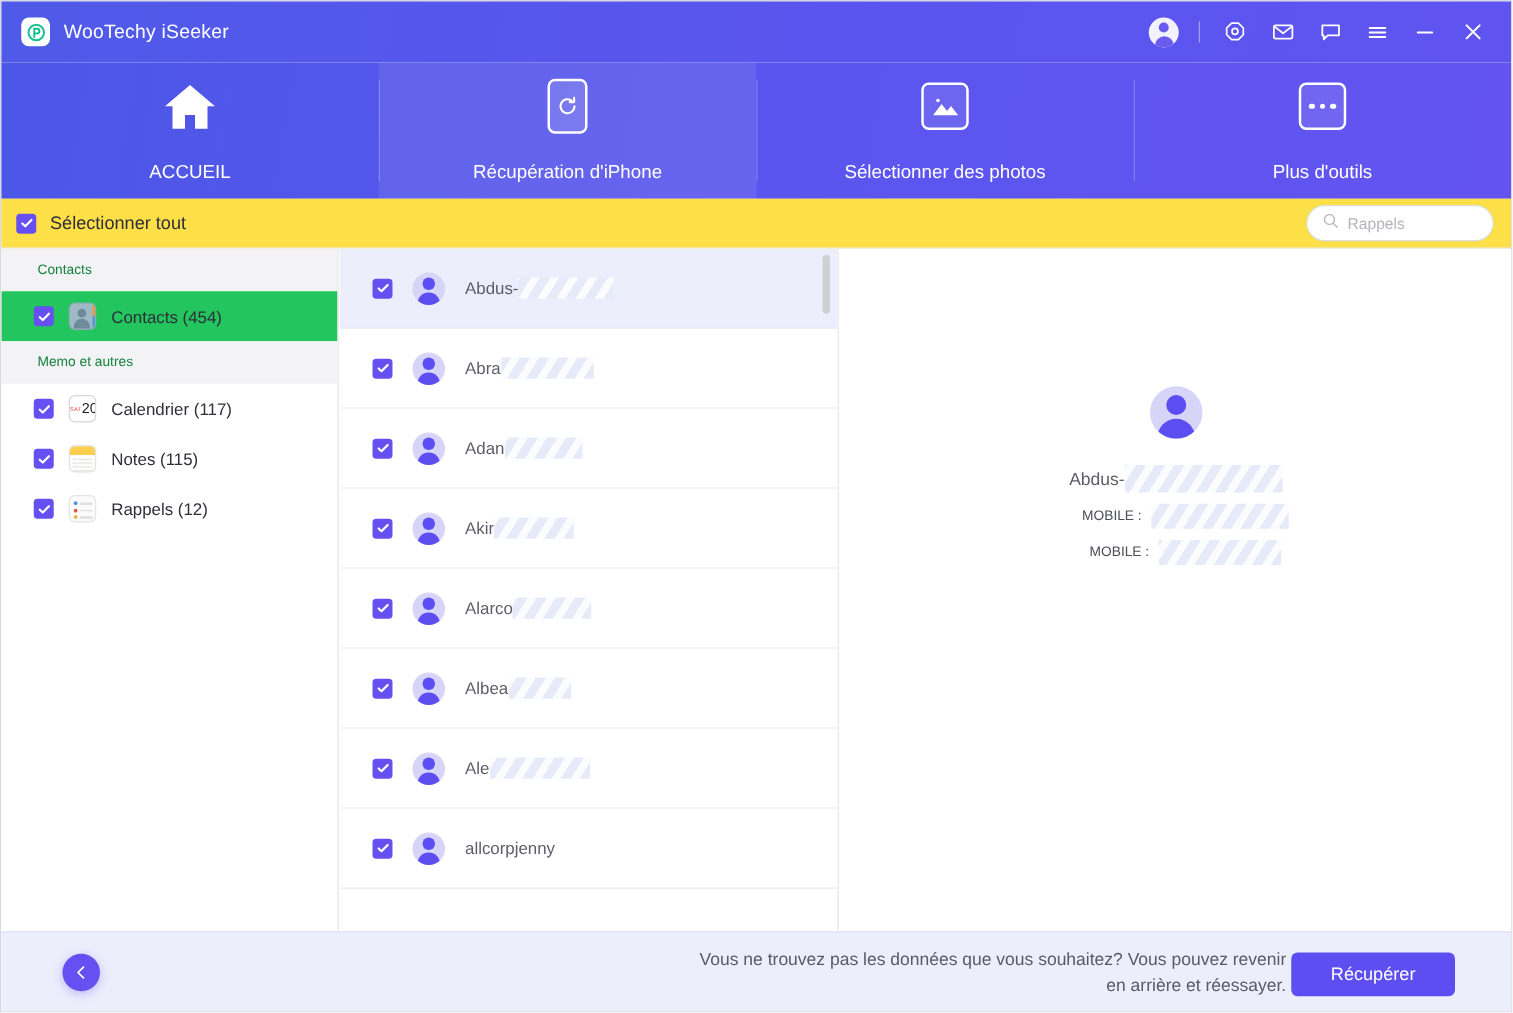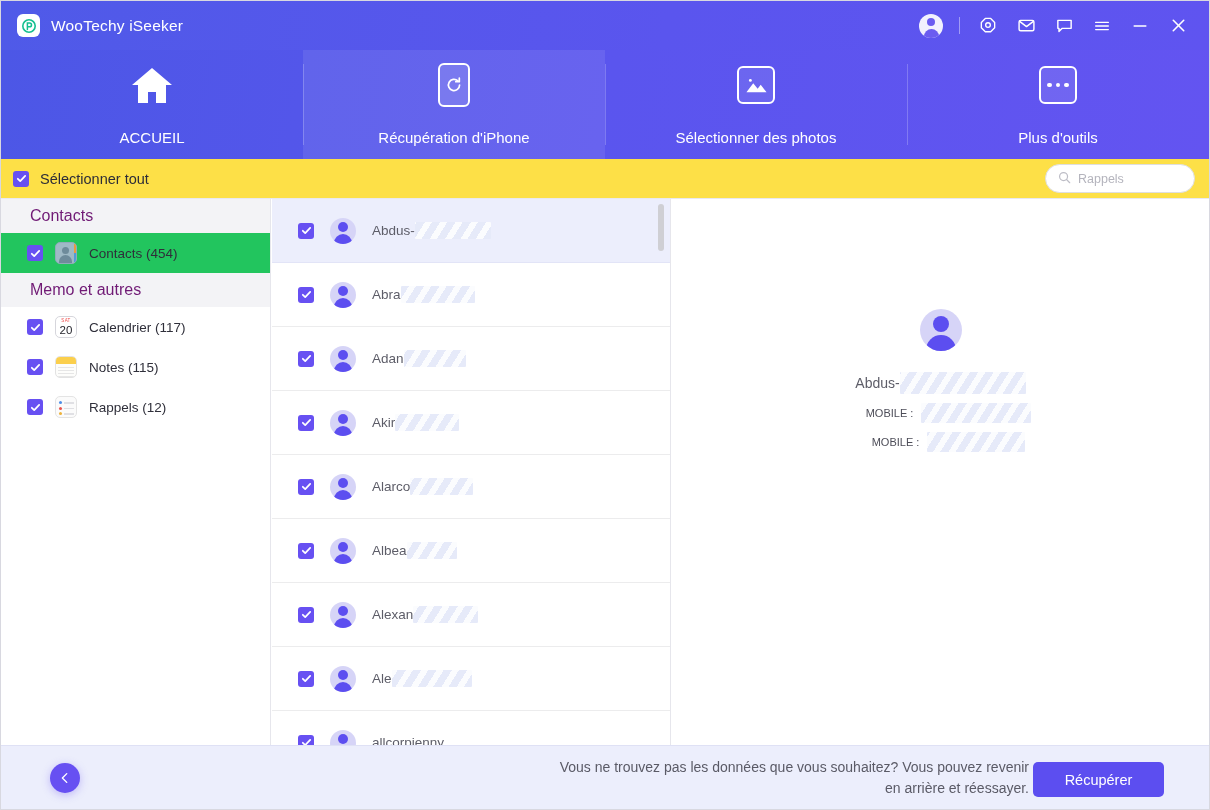--- a/index.html
+++ b/index.html
@@ -101,41 +101,41 @@
   }
   .cb svg { display: block; }
 
   
   .sidebar {
     position: absolute; left: 0; top: 198px; width: 270px; bottom: 63px;
     background: #ffffff; border-right: 1px solid #e6e6ec; overflow: hidden;
   }
   .cat-head {
     height: 34px; background: #f3f3f6; display: flex; align-items: center;
-    padding-left: 29px; font-size: 16px; color: #701a75;
+    padding-left: 29px; font-size: 11px; color: #15803d;
   }
   .side-row {
     height: 40px; display: flex; align-items: center; gap: 12px;
     padding-left: 26px; cursor: pointer;
   }
   .side-row.sel { background: #22c55e; }
   .side-row .nm { font-size: 13.5px; color: #2f2f3a; }
 
   .ic {
     width: 22px; height: 22px; border-radius: 5px; flex: 0 0 auto;
     position: relative; overflow: hidden;
   }
   
   .ic-contacts { background: #9fb9c6; border: 1px solid #8fabb9; }
   .ic-contacts .c-h { position: absolute; left: 6px; top: 3.5px; width: 7px; height: 7px; border-radius: 50%; background: #6e8b9b; }
   .ic-contacts .c-b { position: absolute; left: 3px; bottom: 0; width: 13px; height: 8px; border-radius: 7px 7px 0 0; background: #6e8b9b; }
   .ic-contacts .c-t1 { position: absolute; right: 0; top: 1px; width: 2.5px; height: 9px; background: #eb9a3f; }
   .ic-contacts .c-t2 { position: absolute; right: 0; top: 10px; width: 2.5px; height: 9px; background: #4f9bd8; }
   
-  .ic-cal { background: #ffffff; border: 1px solid #d6d6dc; display: flex; flex-direction: column; align-items: center; }
+  .ic-cal { background: #ffffff; border: 1px solid #d6d6dc; display: flex; flex-direction: row; align-items: center; }
   .ic-cal .sat { font-size: 4.5px; color: #ef4b4b; line-height: 6px; margin-top: 1px; letter-spacing: .3px; }
   .ic-cal .dnum { font-size: 11.5px; color: #1f1f27; line-height: 12px; }
   
   .ic-notes { background: #fdfdfb; border: 1px solid #e2e2e2; }
   .ic-notes .top { position: absolute; left: 0; right: 0; top: 0; height: 7px; background: #fbcf4c; }
   .ic-notes .ln { position: absolute; left: 2px; right: 2px; height: 1px; background: #e6e6e6; }
   
   .ic-rem { background: #fbfbfb; border: 1px solid #e4e4e4; }
   .ic-rem .d { position: absolute; left: 2.5px; width: 3px; height: 3px; border-radius: 50%; }
   .ic-rem .l { position: absolute; left: 7.5px; right: 2.5px; height: 1.6px; background: #e0e0e4; }
@@ -512,35 +512,20 @@
           <span class="cb">
             <svg width="11" height="11" viewBox="0 0 12 12">
               <path d="M2 6.3 4.6 8.8 10 3.2" fill="none" stroke="#fff" stroke-width="1.9" stroke-linecap="round" stroke-linejoin="round"></path>
             </svg>
           </span>
           <span class="cavatar">
             <span class="h"></span>
             <span class="b"></span>
           </span>
           <span class="cname">
-            <span>Alexan</span>
-            <span class="redact" style="width:65px"></span>
-          </span>
-        </div>
-        <div class="contact-row">
-          <span class="cb">
-            <svg width="11" height="11" viewBox="0 0 12 12">
-              <path d="M2 6.3 4.6 8.8 10 3.2" fill="none" stroke="#fff" stroke-width="1.9" stroke-linecap="round" stroke-linejoin="round"></path>
-            </svg>
-          </span>
-          <span class="cavatar">
-            <span class="h"></span>
-            <span class="b"></span>
-          </span>
-          <span class="cname">
             <span>Ale</span>
             <span class="redact" style="width:80px"></span>
           </span>
         </div>
         <div class="contact-row">
           <span class="cb">
             <svg width="11" height="11" viewBox="0 0 12 12">
               <path d="M2 6.3 4.6 8.8 10 3.2" fill="none" stroke="#fff" stroke-width="1.9" stroke-linecap="round" stroke-linejoin="round"></path>
             </svg>
           </span>

